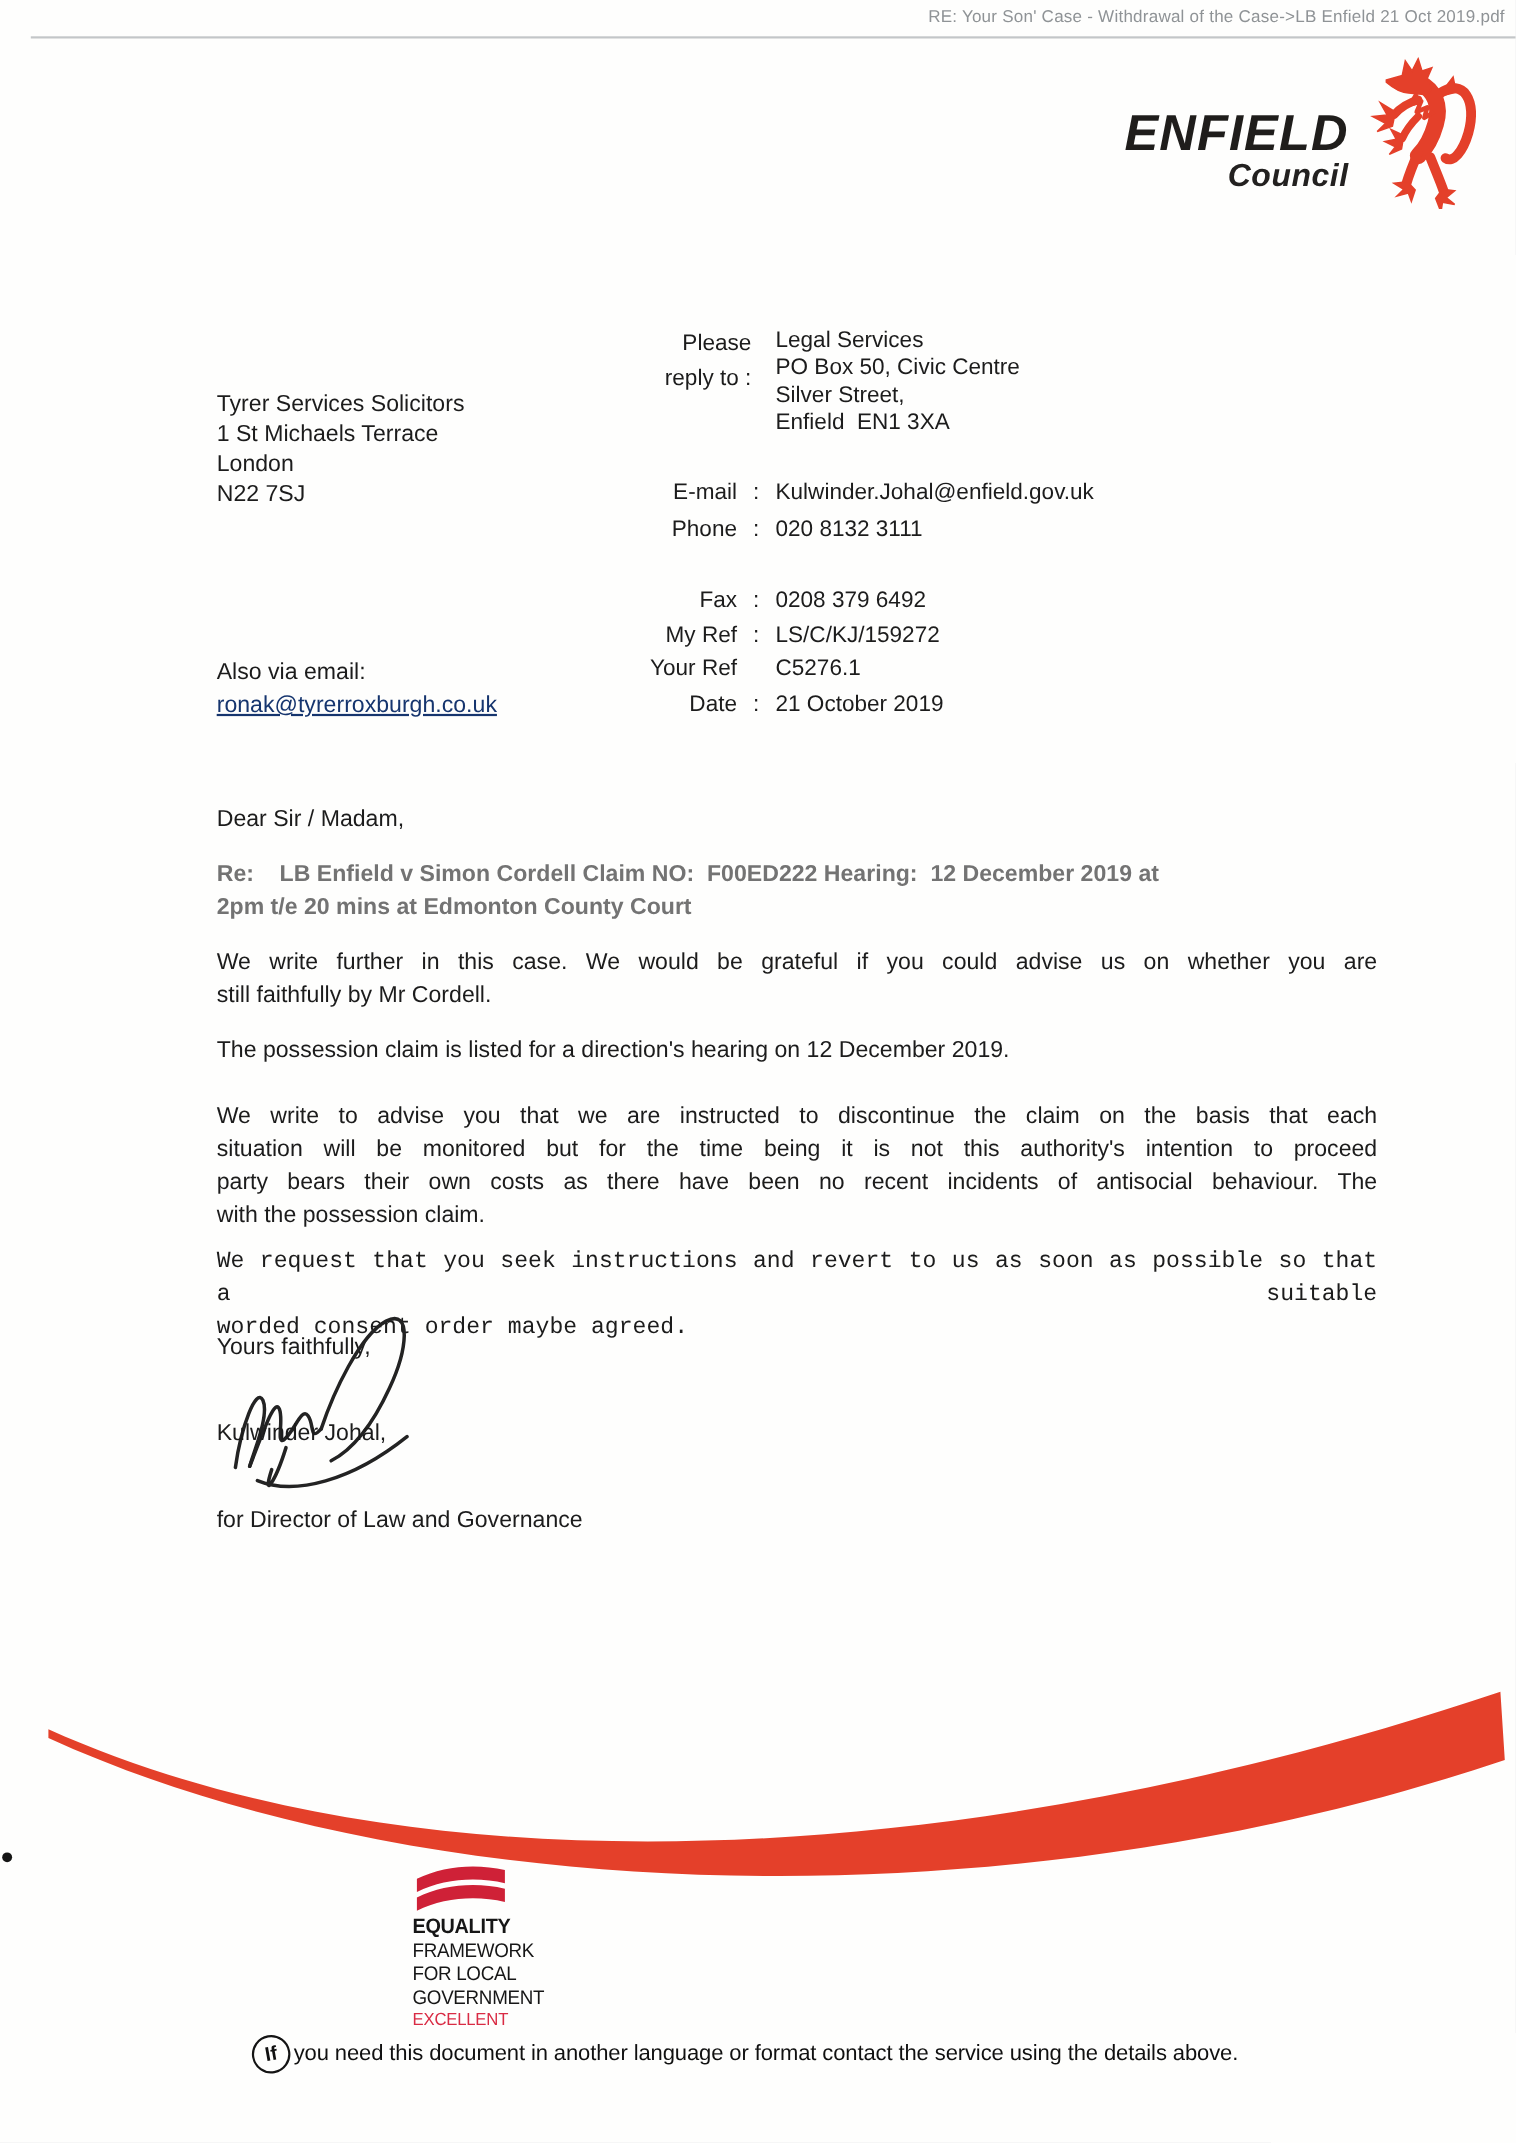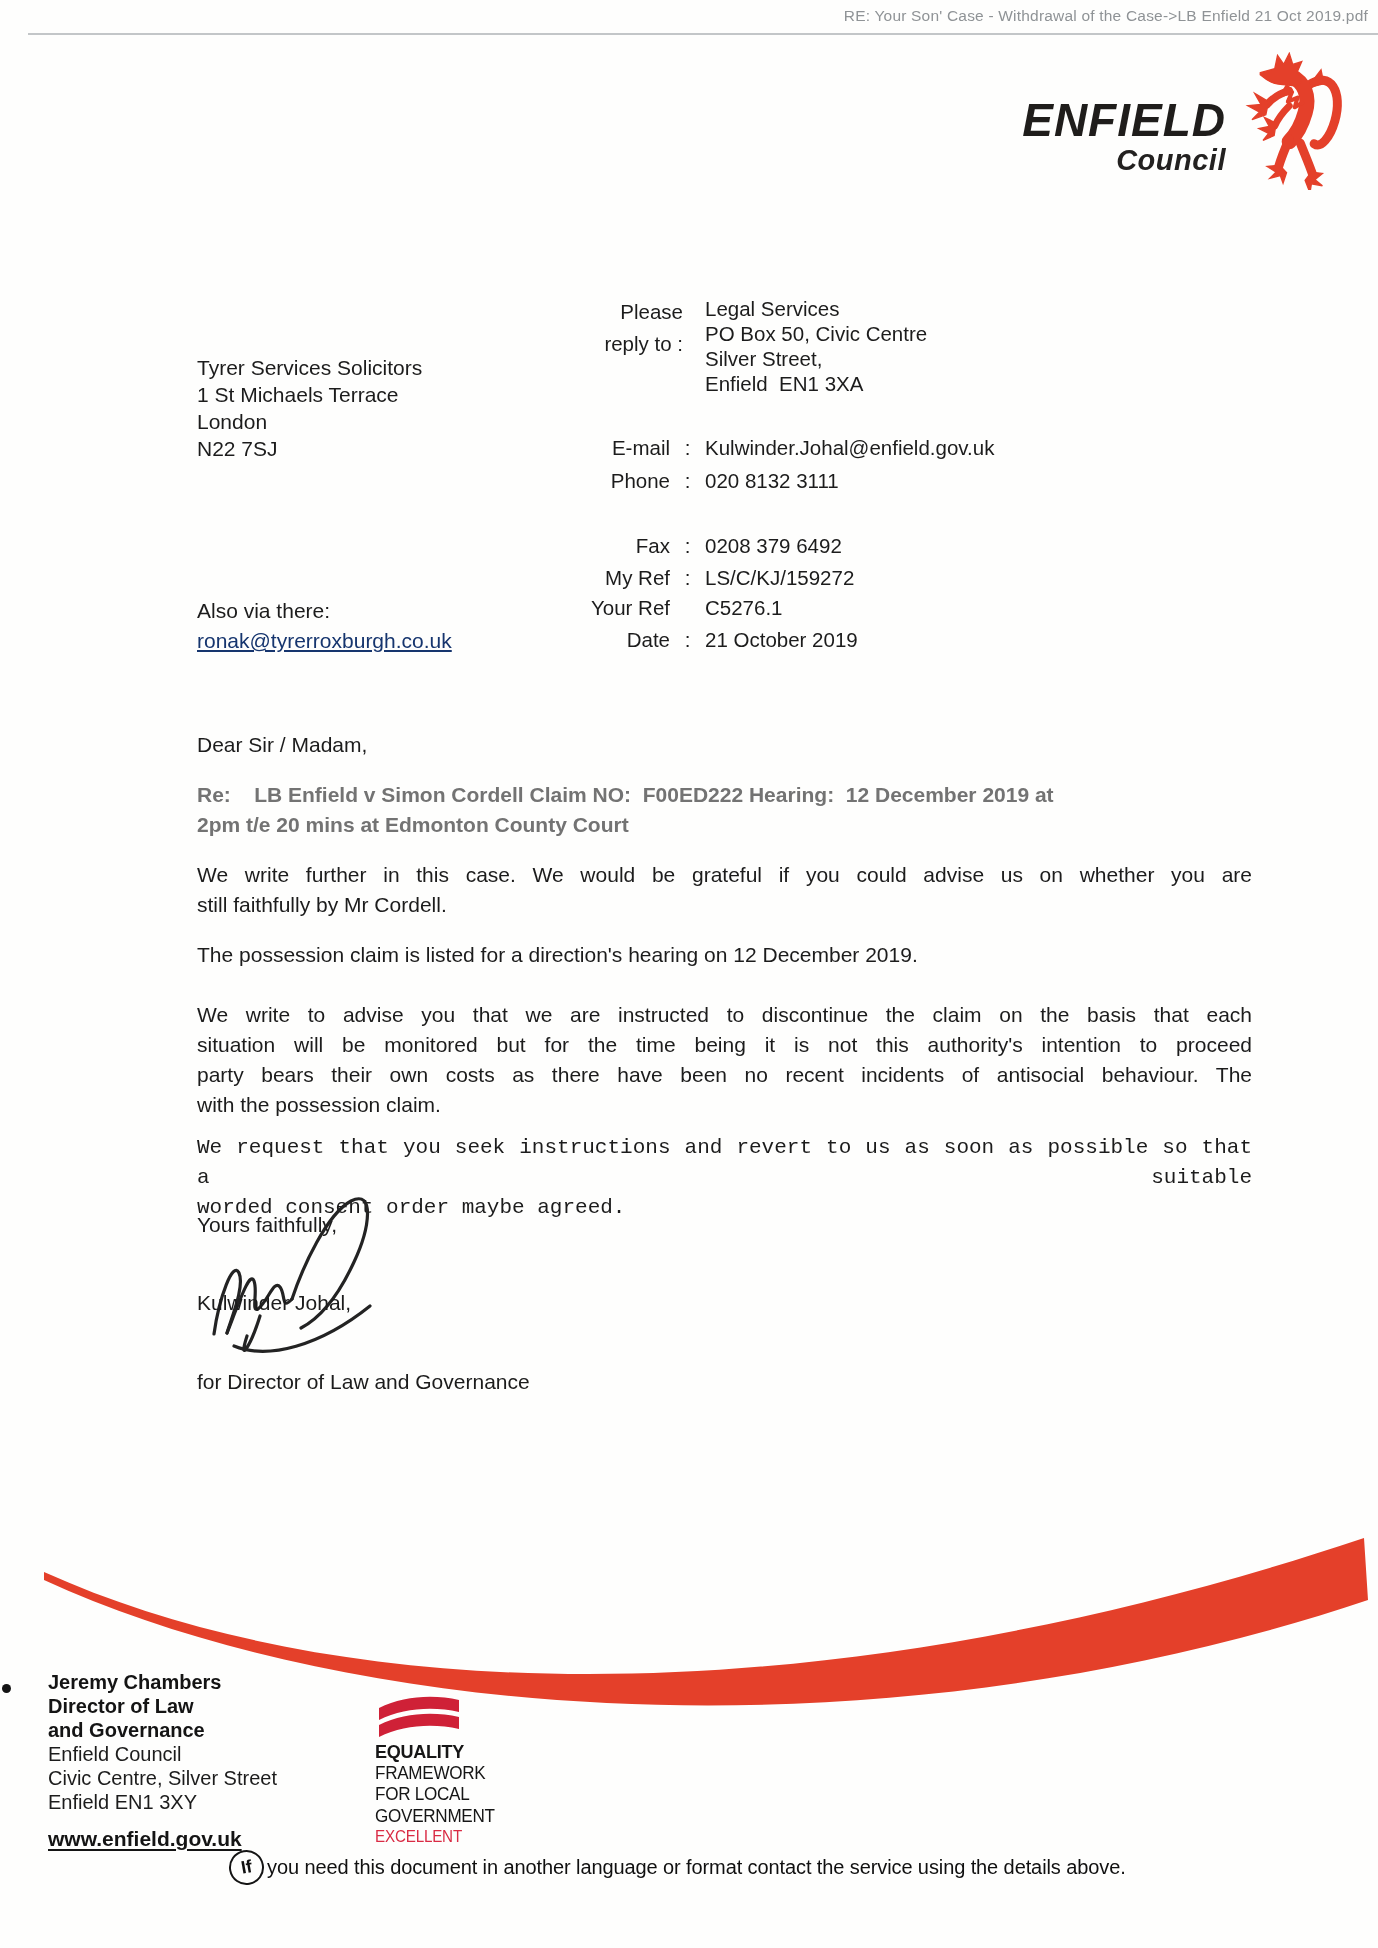--- a/index.html
+++ b/index.html
@@ -170,21 +170,21 @@
   <div class="frow" style="top:566px">
     <span class="rl">My Ref</span><span class="rc">:</span><span class="rv">LS/C/KJ/159272</span>
   </div>
   <div class="frow" style="top:596px">
     <span class="rl">Your Ref</span><span class="rc"></span><span class="rv">C5276.1</span>
   </div>
   <div class="frow" style="top:628px">
     <span class="rl">Date</span><span class="rc">:</span><span class="rv">21 October 2019</span>
   </div>
 
-  <div class="alsoemail">Also via there:</div>
+  <div class="alsoemail">Also via email:</div>
   <a class="email-link">ronak@tyrerroxburgh.co.uk</a>
 
   <div class="salutation">Dear Sir / Madam,</div>
   <div class="subject">
       <div class="tline">Re:    LB Enfield v Simon Cordell Claim NO:  F00ED222 Hearing:  12 December 2019 at</div>
       <div class="tline">2pm t/e 20 mins at Edmonton County Court</div>
     </div>
 
   <div class="para p1">
       <div class="tline">We write further in this case.  We would be grateful if you could advise us on whether you are</div>
@@ -218,33 +218,20 @@
 
   <div class="signatory">Kulwinder Johal,</div>
   <div class="signoff">for Director of Law and Governance</div>
 
   <svg class="swoosh" viewBox="0 0 1340 195" preserveAspectRatio="none">
     <path d="M 6,50 C 330,196 820,186 1326,16 L 1330,78 C 860,236 330,206 6,58 Z" fill="#e4402a"></path>
   </svg>
 
   <div class="scan-dot"></div>
 
-  <div class="footer-contact">
-    <div class="bold">
-        <div class="tline">Jeremy Chambers</div>
-        <div class="tline">Director of Law</div>
-        <div class="tline">and Governance</div>
-      </div>
-    <div class="reg">
-        <div class="tline">Enfield Council</div>
-        <div class="tline">Civic Centre, Silver Street</div>
-        <div class="tline">Enfield EN1 3XY</div>
-      </div>
-    <a class="website">www.enfield.gov.uk</a>
-  </div>
 
   <div class="equality">
     <svg class="eq-stripes" viewBox="0 0 84 46">
       <path d="M2,16 C26,4 56,2 82,8 L82,20 C56,14 26,16 2,28 Z" fill="#cf2137"></path>
       <path d="M2,33 C26,21 56,19 82,25 L82,37 C56,31 26,33 2,45 Z" fill="#cf2137"></path>
     </svg>
     <div class="eq-lines">
         <div class="tline">EQUALITY</div>
         <div class="tline">FRAMEWORK</div>
         <div class="tline">FOR LOCAL</div>

